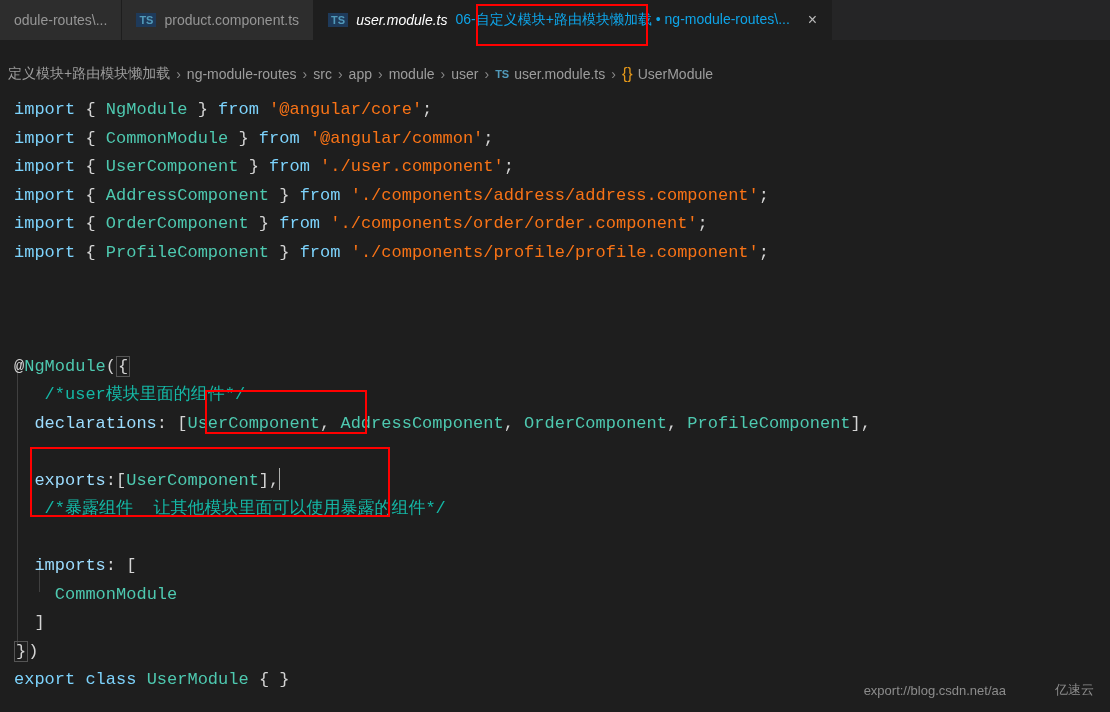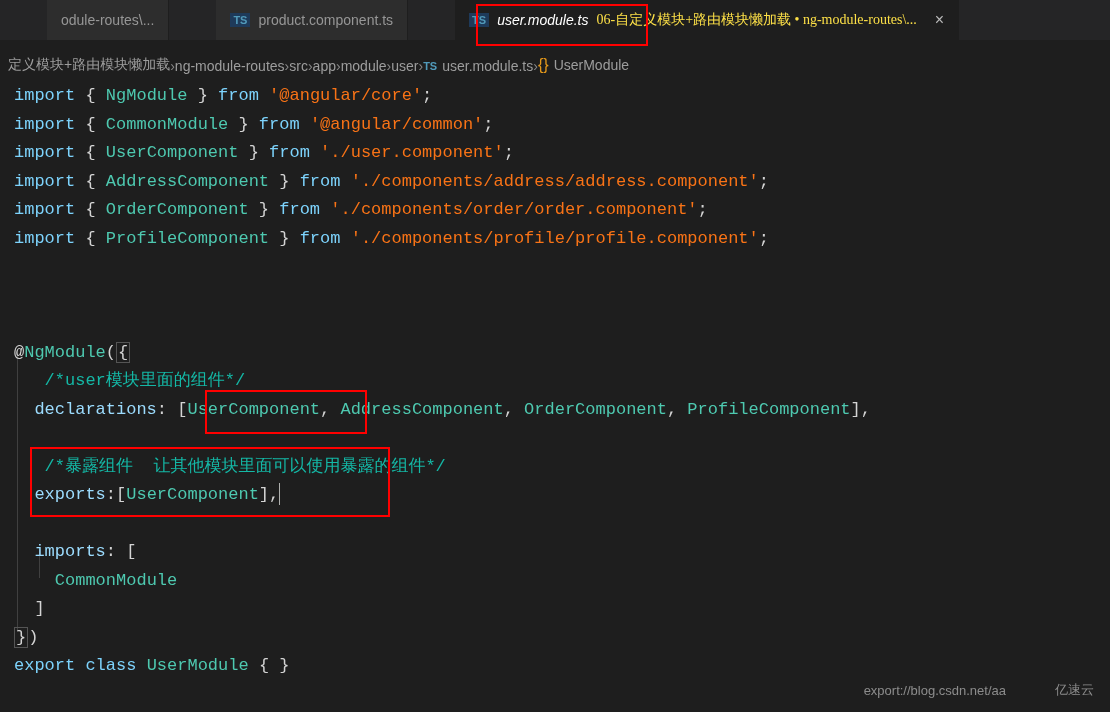--- a/index.html
+++ b/index.html
@@ -23,48 +23,48 @@
       align-items: center;
       padding: 0 14px;
       background: #2d2d2d;
       color: #969696;
       border-right: 1px solid #1e1e1e;
       font-family: -apple-system, BlinkMacSystemFont, 'Segoe UI', sans-serif;
       font-size: 14px;
       cursor: pointer;
       gap: 8px;
       white-space: nowrap;
-      margin-left: 47px;
     }
     .tab.active {
       background: #1e1e1e;
       color: #ffffff;
     }
     .tab .ts-icon {
       color: #519aba;
       font-weight: bold;
       font-size: 11px;
       background: #1e3a5a;
       padding: 1px 3px;
     }
     .tab.active .ts-icon { color: #519aba; }
     .tab .modified { font-style: italic; }
-    .tab .desc { color: #fde047; font-size: 14px; font-family: Liberation Serif, serif; }
+    .tab .desc { color: #0ea5e9; font-size: 14px; }
     .tab .close { margin-left: 10px; color: #bbb; font-size: 16px; }
     .breadcrumb {
       height: 28px;
       display: flex;
-      align-items: flex-end;
+      align-items: center;
       padding: 0 8px;
       color: #9d9d9d;
       font-family: -apple-system, BlinkMacSystemFont, 'Segoe UI', sans-serif;
       font-size: 14px;
+      gap: 6px;
       white-space: nowrap;
       overflow: hidden;
-      margin-top: 6px;
+      margin-top: 20px;
     }
     .breadcrumb .sep { color: #888; font-size: 14px; }
     .breadcrumb .crumb { display: flex; align-items: center; gap: 5px; }
     .breadcrumb .ts-badge {
       color: #519aba; font-weight: bold; font-size: 11px;
     }
     .breadcrumb .sym { color: #e4981a; font-size: 16px; }
     .code-area {
       padding: 8px 14px;
       line-height: 28.5px;
@@ -180,22 +180,22 @@
   <div class="line"><span class="kw">import</span><span class="plain"> </span><span class="brace">{</span><span class="plain"> </span><span class="ident">AddressComponent</span><span class="plain"> </span><span class="brace">}</span><span class="plain"> </span><span class="kw">from</span><span class="plain"> </span><span class="str">'./components/address/address.component'</span><span class="punc">;</span></div>
   <div class="line"><span class="kw">import</span><span class="plain"> </span><span class="brace">{</span><span class="plain"> </span><span class="ident">OrderComponent</span><span class="plain"> </span><span class="brace">}</span><span class="plain"> </span><span class="kw">from</span><span class="plain"> </span><span class="str">'./components/order/order.component'</span><span class="punc">;</span></div>
   <div class="line"><span class="kw">import</span><span class="plain"> </span><span class="brace">{</span><span class="plain"> </span><span class="ident">ProfileComponent</span><span class="plain"> </span><span class="brace">}</span><span class="plain"> </span><span class="kw">from</span><span class="plain"> </span><span class="str">'./components/profile/profile.component'</span><span class="punc">;</span></div>
   <div class="line">&nbsp;</div>
   <div class="line">&nbsp;</div>
   <div class="line">&nbsp;</div>
   <div class="line"><span class="plain">@</span><span class="decorator">NgModule</span><span class="punc">(</span><span class="brace box-brace">{</span></div>
   <div class="line"><span class="plain">   </span><span class="comment">/*user模块里面的组件*/</span></div>
   <div class="line"><span class="plain">  </span><span class="prop">declarations</span><span class="plain">:</span><span class="plain"> </span><span class="punc">[</span><span class="ident">UserComponent</span><span class="plain">, </span><span class="ident">AddressComponent</span><span class="plain">, </span><span class="ident">OrderComponent</span><span class="plain">, </span><span class="ident">ProfileComponent</span><span class="punc">]</span><span class="punc">,</span></div>
   <div class="line">&nbsp;</div>
+  <div class="line"><span class="plain">  </span><span class="prop">exports</span><span class="plain">:</span><span class="punc">[</span><span class="ident">UserComponent</span><span class="punc">]</span><span class="punc">,</span><span class="cursor"></span></div>
   <div class="line"><span class="plain">   </span><span class="comment">/*暴露组件  让其他模块里面可以使用暴露的组件*/</span></div>
-  <div class="line"><span class="plain">  </span><span class="prop">exports</span><span class="plain">:</span><span class="punc">[</span><span class="ident">UserComponent</span><span class="punc">]</span><span class="punc">,</span><span class="cursor"></span></div>
   <div class="line">&nbsp;</div>
   <div class="line"><span class="plain">  </span><span class="prop">imports</span><span class="plain">:</span><span class="plain"> </span><span class="punc">[</span></div>
   <div class="line"><span class="plain">    </span><span class="ident">CommonModule</span></div>
   <div class="line"><span class="plain">  </span><span class="punc">]</span></div>
   <div class="line"><span class="brace box-brace">}</span><span class="punc">)</span></div>
   <div class="line"><span class="kw">export</span><span class="plain"> </span><span class="kw">class</span><span class="plain"> </span><span class="ident">UserModule</span><span class="plain"> </span><span class="brace">{</span><span class="plain"> </span><span class="brace">}</span></div>
 </div>
 
 <div class="hl-red" style="left:205px; top:390px; width:162px; height:44px;"></div>
 <div class="hl-red" style="left:30px; top:447px; width:360px; height:70px;"></div>

